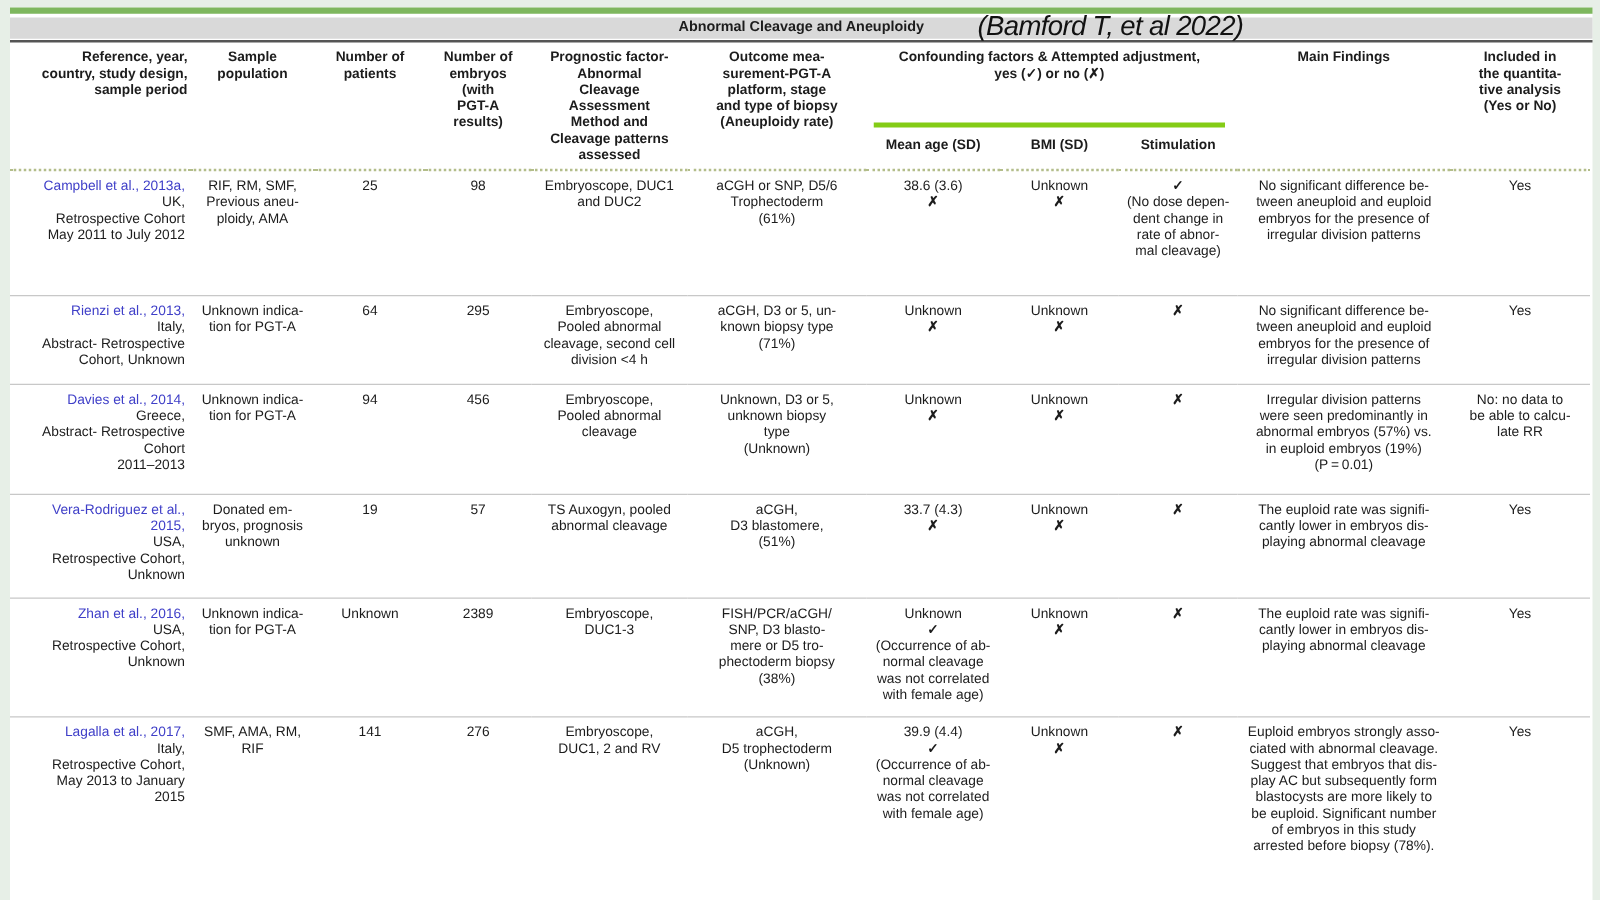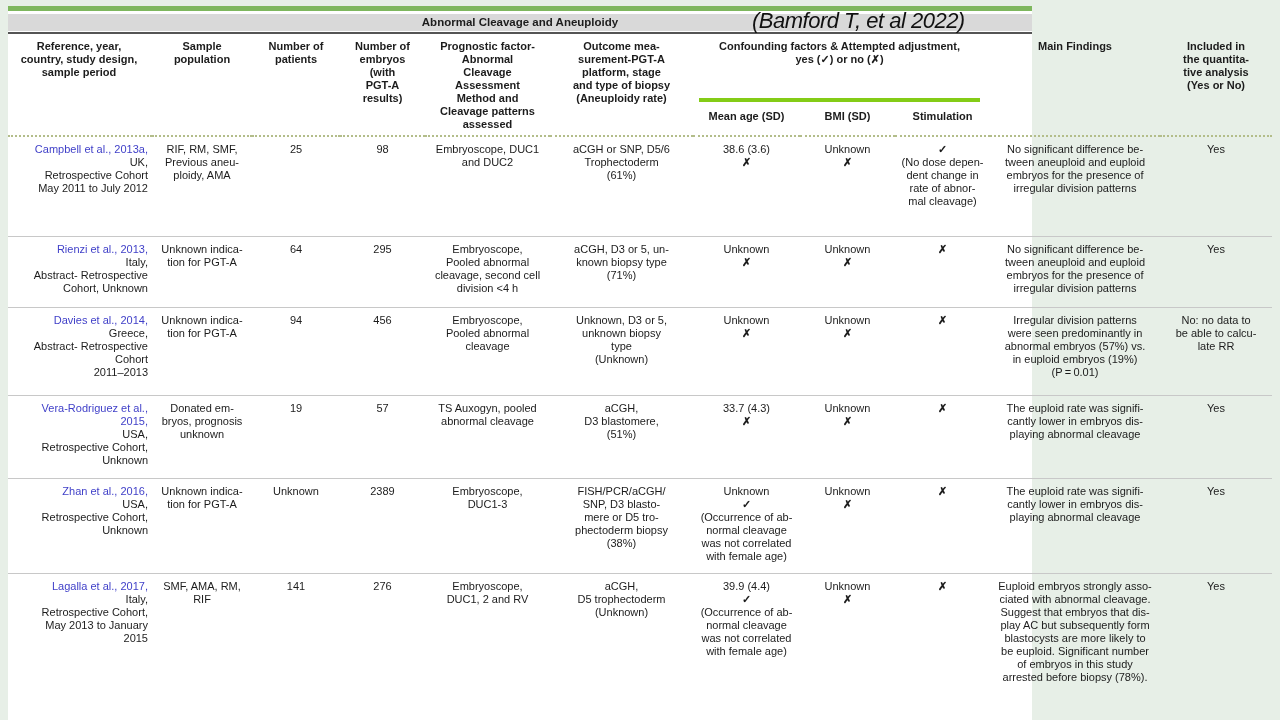--- a/index.html
+++ b/index.html
@@ -5,37 +5,37 @@
   * { box-sizing: border-box; margin: 0; padding: 0; }
   html,body { width: 1280px; height: 720px; overflow: hidden; }
   body {
     background: #e7efe7;
     font-family: "Liberation Sans", sans-serif;
     color: #1c1c1c;
     padding: 6px 8px 0 8px;
   }
   .sheet {
     position: relative;
-    width: 1024px;
+    width: 1266px;
     height: 714px;
     background: #ffffff;
   }
   .green-rule { height: 5px; background: #7eb75e; }
   .title-bar {
     height: 17px;
     margin-top: 3px;
     background: #d9d9d9;
     text-align: center;
     font-weight: bold;
     font-size: 11.5px;
     line-height: 17px;
   }
   .annotation {
     position: absolute;
-    left: 744px;
+    left: 774px;
     top: 2px;
     font-style: italic;
     font-size: 22px;
     letter-spacing: -0.5px;
     color: #111;
     background: transparent;
     white-space: nowrap;
   }
   .dark-rule { height: 2px; background: #555; margin-top: 1px; }
 
@@ -45,21 +45,21 @@
     table-layout: fixed;
     font-size: 11px;
     line-height: 13px;
   }
   th, td { vertical-align: top; font-weight: normal; }
   thead th {
     font-weight: bold;
     text-align: center;
     padding: 6px 2px 4px 2px;
   }
-  thead th.th-left { text-align: center; padding-left: 0; }
+  thead th.th-left { text-align: right; padding-left: 0; }
   .ml { white-space: pre-line; }
   .italic { }
 
   .th-group { padding: 6px 10px 0 6px; }
   .group-inner {
     border-bottom: 4px solid #84cc16;
     padding-bottom: 32px;
   }
   thead tr.sub-row th { padding: 4px 2px 10px 2px; }
 

